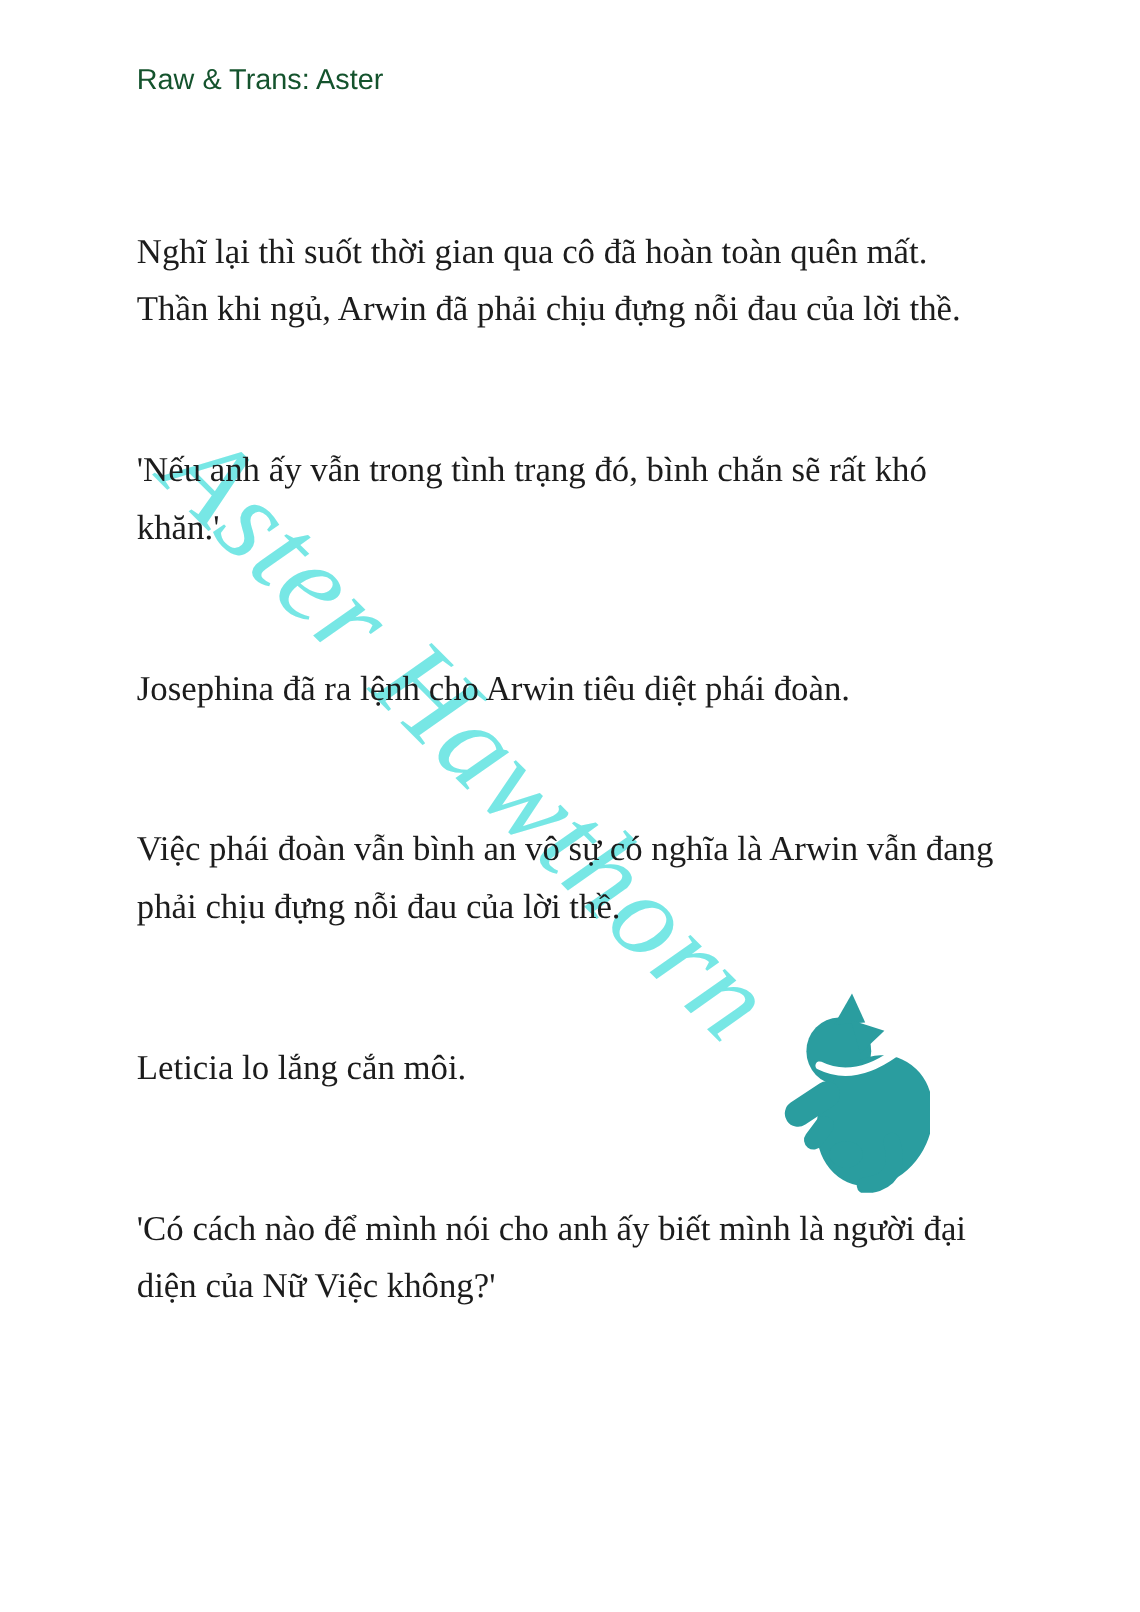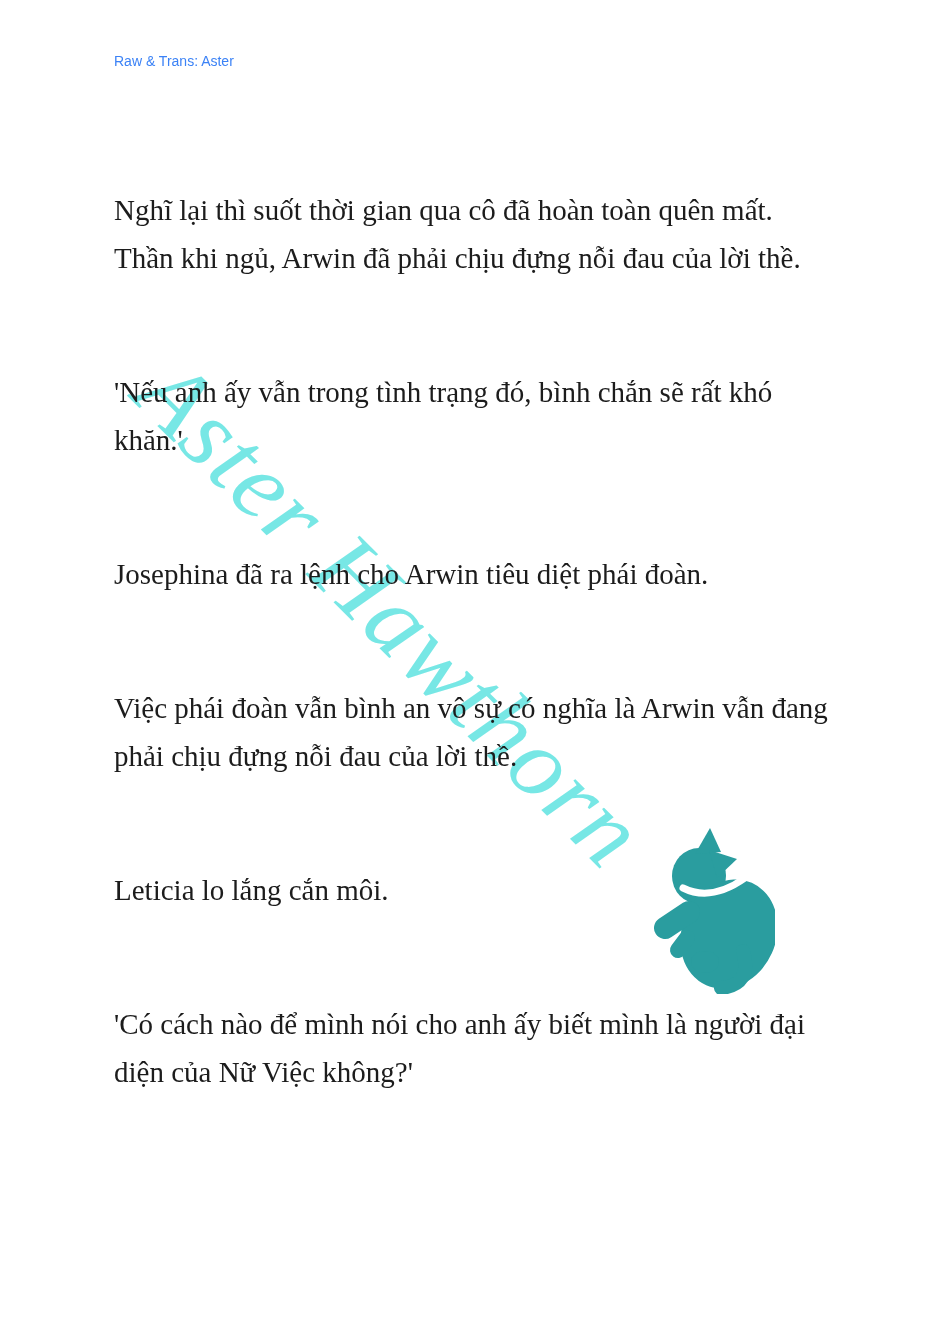--- a/index.html
+++ b/index.html
@@ -13,22 +13,22 @@
     height: 1343px;
     background: #ffffff;
     overflow: hidden;
     font-family: "Liberation Serif", serif;
   }
   .credit {
     position: absolute;
     left: 114px;
     top: 53px;
     font-family: "Liberation Sans", sans-serif;
-    font-size: 14px;
-    color: #3b82f6;
+    font-size: 24px;
+    color: #14532d;
     z-index: 3;
     white-space: nowrap;
   }
   .watermark {
     position: absolute;
     left: 195px;
     top: 335px;
     font-family: "Liberation Serif", serif;
     font-style: italic;
     font-size: 100px;

